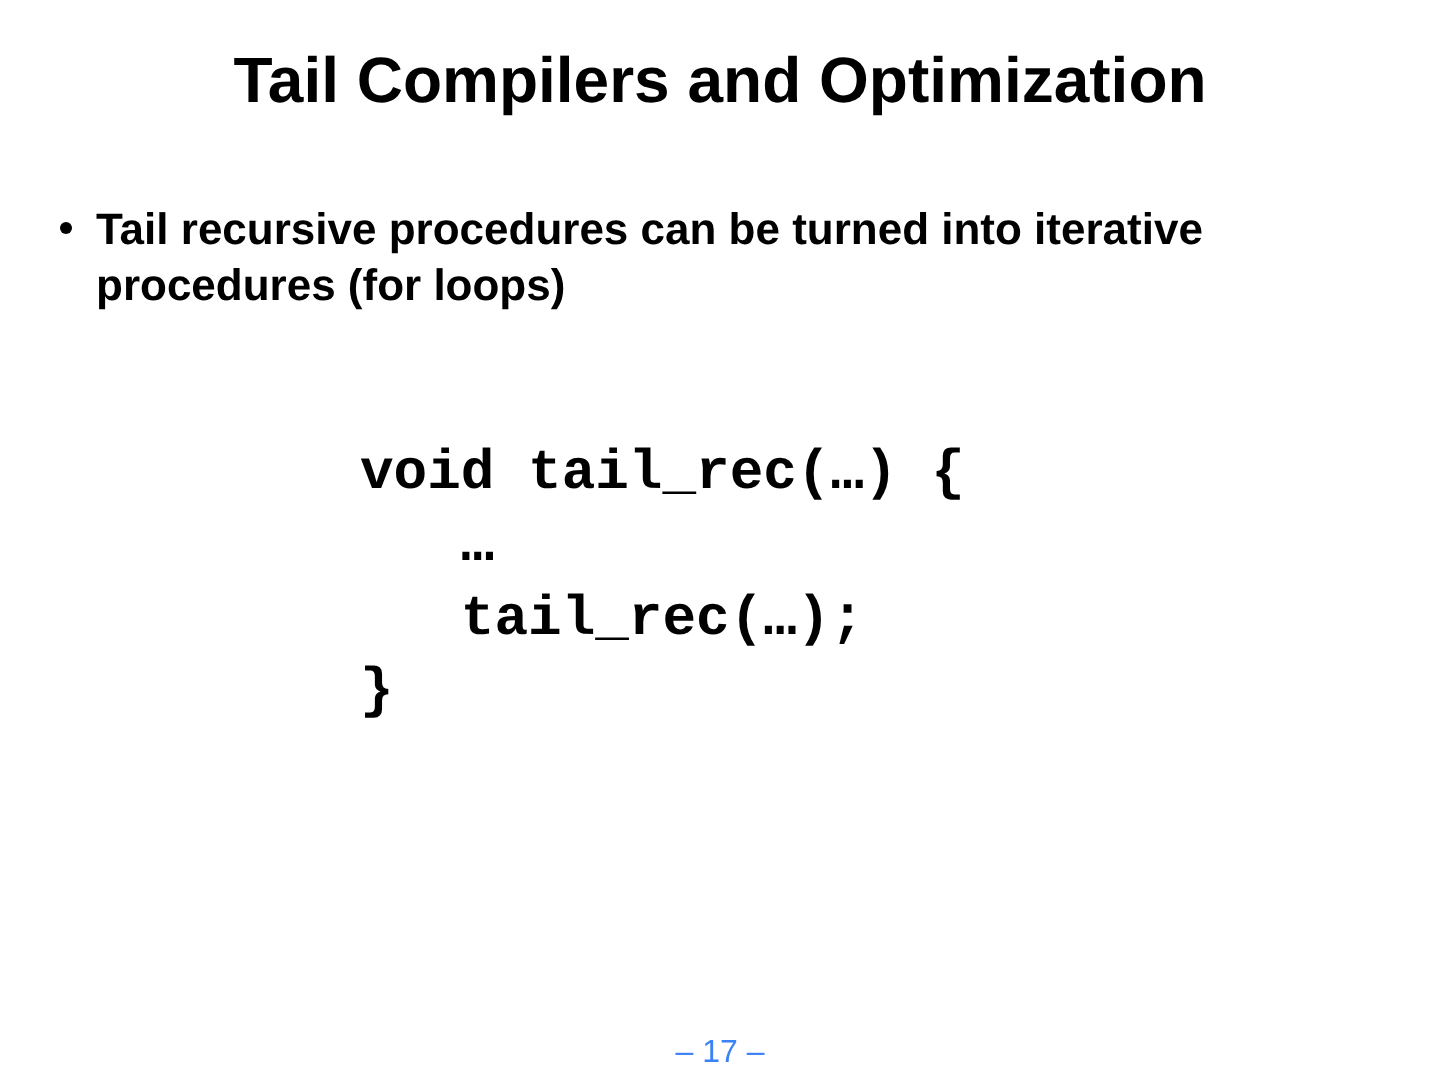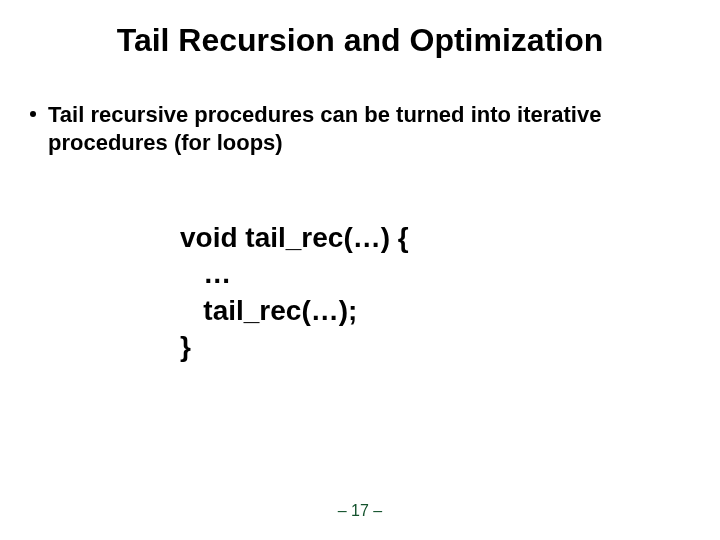--- a/index.html
+++ b/index.html
@@ -45,43 +45,43 @@
     background: #000;
     border-radius: 50%;
     margin-top: 10px;
     margin-right: 12px;
     flex-shrink: 0;
   }
   .bullet .text {
     flex: 1;
   }
   .code-block {
-    font-family: Liberation Sans, sans-serif;
+    font-family: Liberation Mono, monospace;
     font-size: 28px;
     font-weight: bold;
     white-space: pre;
     margin-top: 64px;
     margin-left: 180px;
     line-height: 1.3;
   }
   .pagenum {
     position: absolute;
-    bottom: 20px;
+    bottom: 4px;
     width: 100%;
     text-align: center;
     font-size: 16px;
-    color: #14532d;
+    color: #3b82f6;
   }
 </style>
 </head>
 <body>
 
 <div class="slide">
 
-  <div class="title">Tail Recursion and Optimization</div>
+  <div class="title">Tail Compilers and Optimization</div>
 
   <div class="bullets">
     <div class="bullet">
       <div class="dot"></div>
       <div class="text">Tail recursive procedures can be turned into iterative procedures (for loops)</div>
     </div>
   </div>
 
   <div class="code-block"><span>void tail_rec(…) {</span>
 <span>   …</span>

